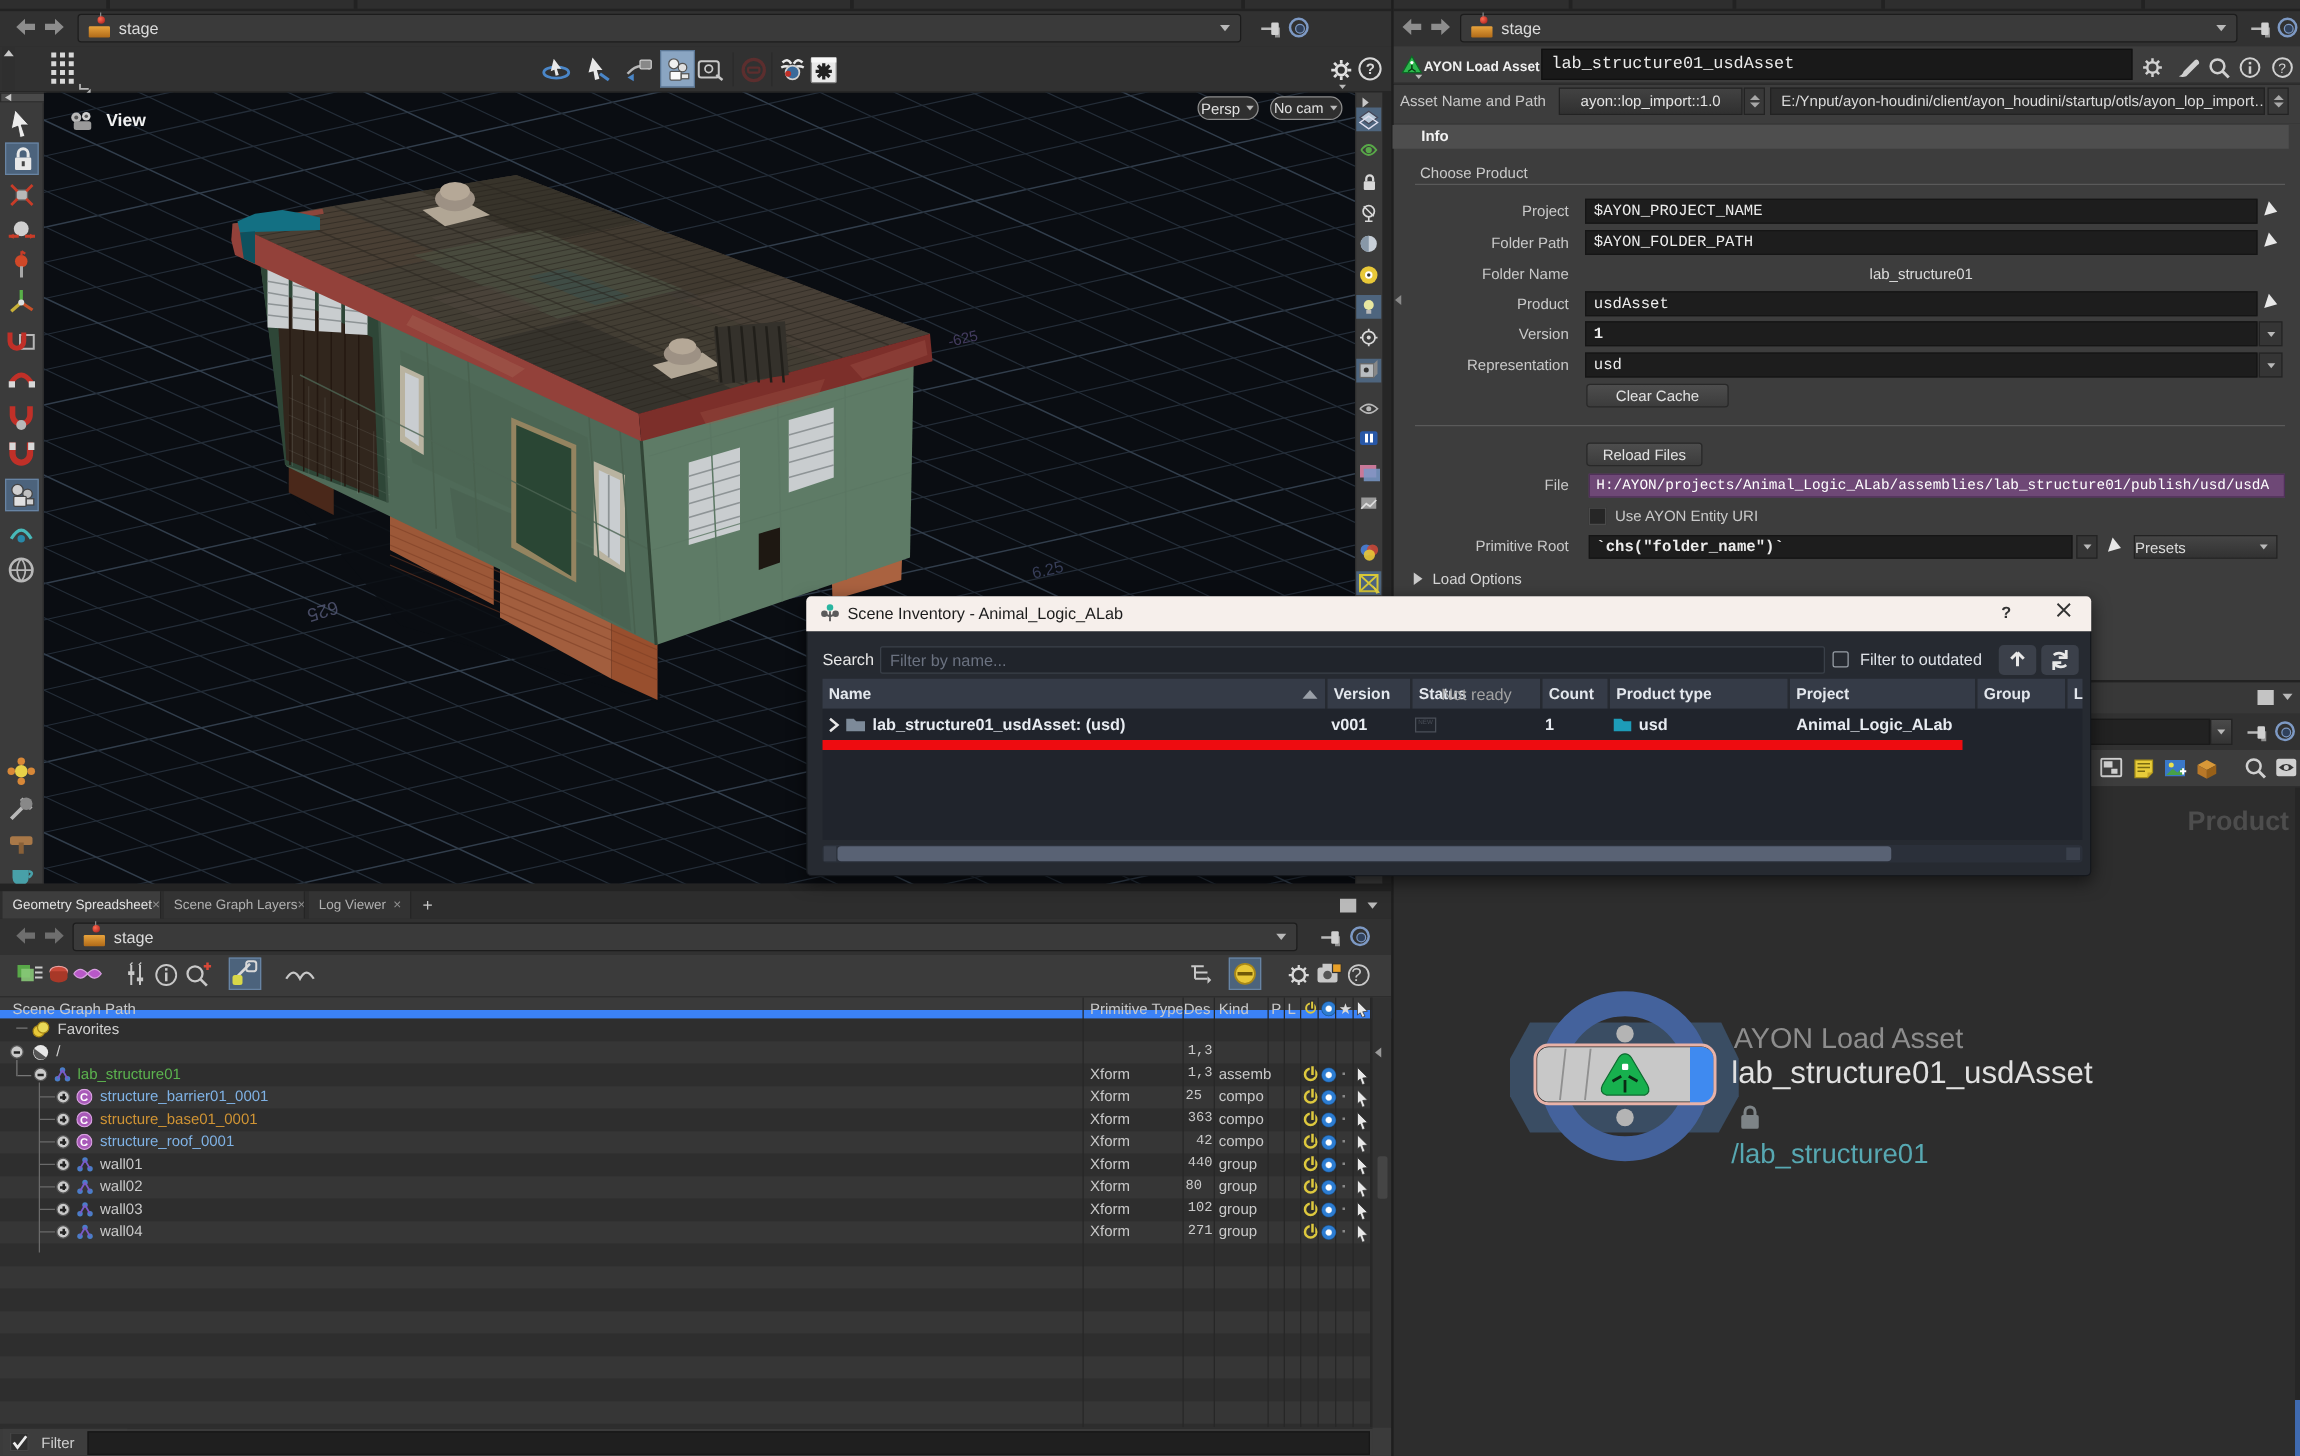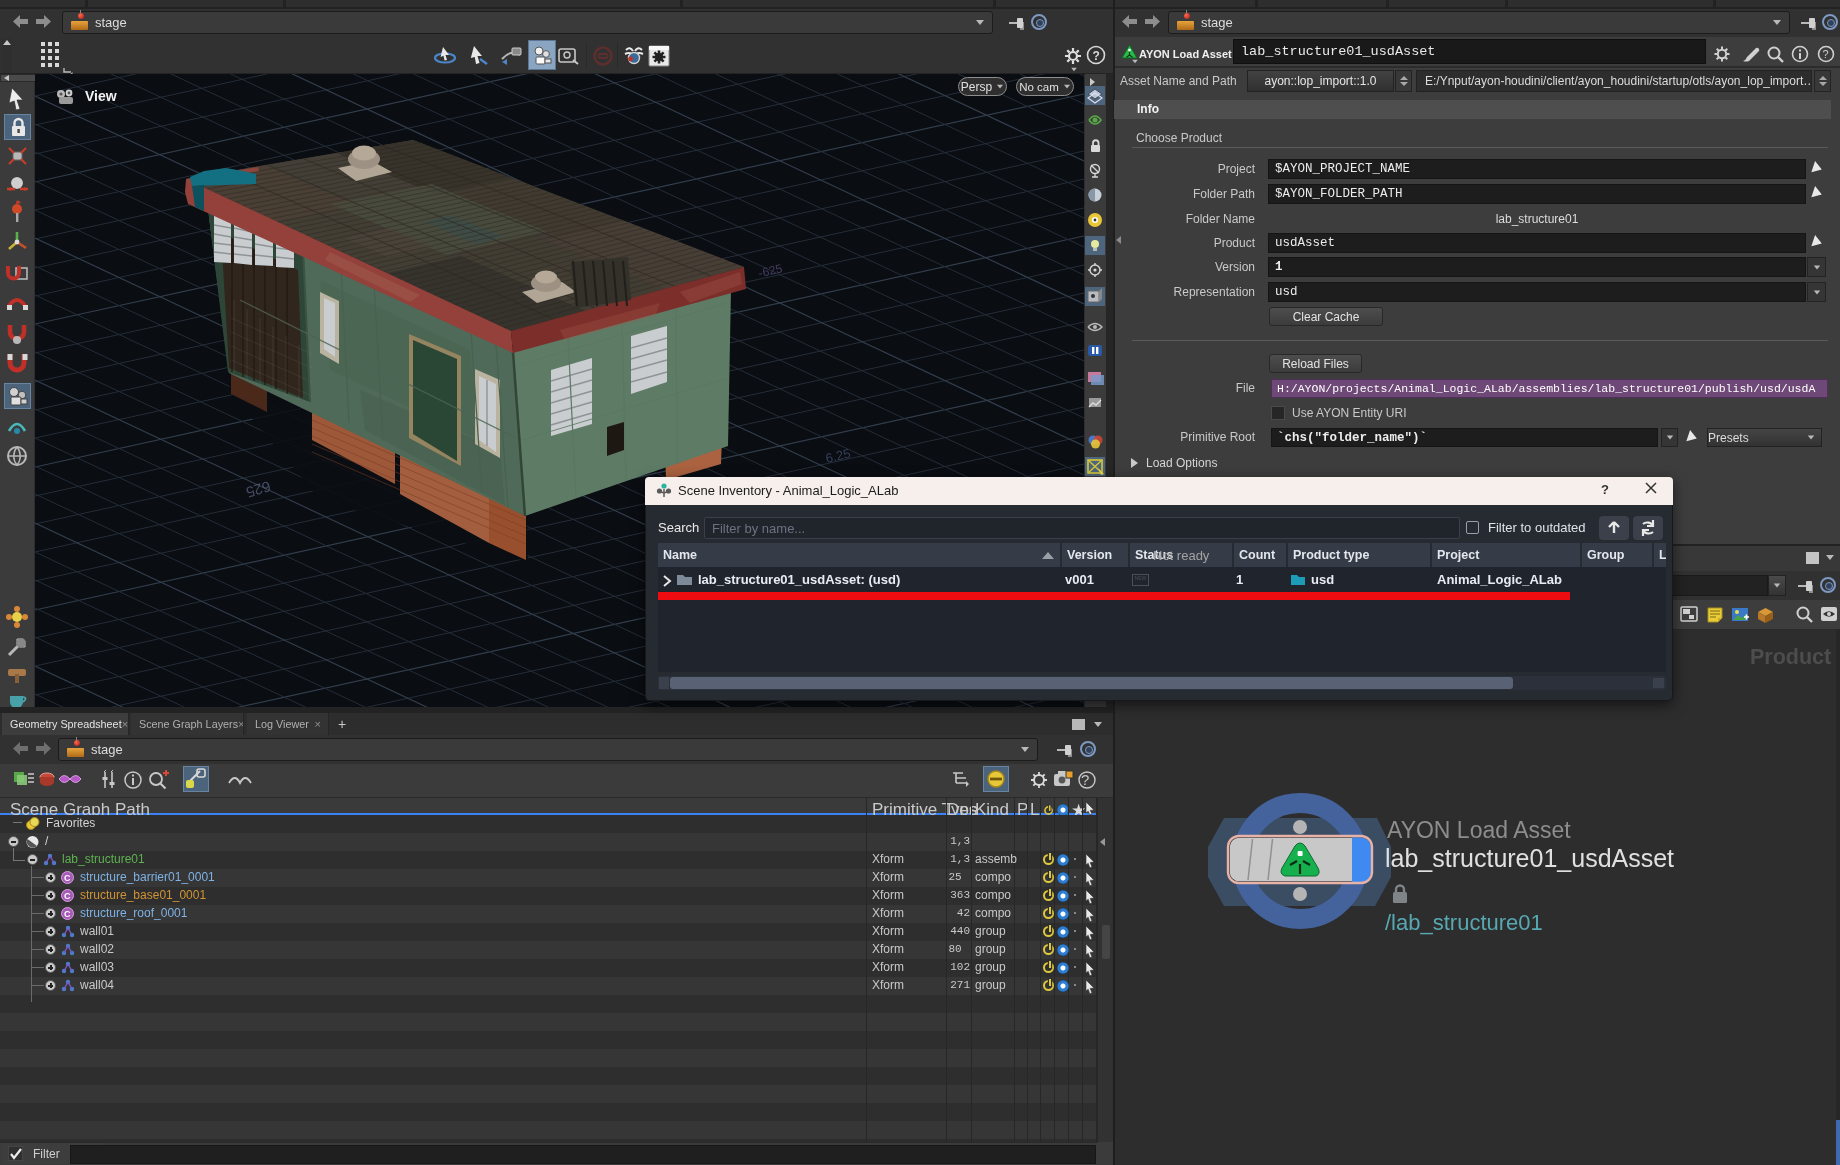--- a/index.html
+++ b/index.html
@@ -657,21 +657,21 @@
 <div class="abs" style="left:1052px;top:769px"><svg width="22" height="22">
       <rect x="2" y="5" width="16" height="12" rx="2" fill="#c8c8c8"></rect>
       <rect x="6" y="2" width="8" height="4" fill="#c8c8c8"></rect>
       <circle cx="10" cy="11" r="3.4" fill="#555"></circle>
       <rect x="14" y="2" width="7" height="7" fill="#e8a028" stroke="#333"></rect>
     </svg></div>
 <div class="abs" style="left:1078px;top:769px"><svg width="18" height="22">
       <text x="3" y="16" font-size="15" fill="#c8c8c8" font-family="Liberation Sans">?</text>
       <circle cx="9" cy="11" r="8" fill="none" stroke="#c8c8c8" stroke-width="1.4"></circle>
     </svg></div>
-<div class="abs" style="left:0;top:798px;width:1113px;height:17px;background:#3a3a3a;border-bottom:2px solid #3b82f6;font-size:17px;color:#c9c9c9">
+<div class="abs" style="left:0;top:798px;width:1113px;height:17px;background:#3a3a3a;border-bottom:7px solid #3b82f6;font-size:12px;color:#c9c9c9">
     <span class="abs" style="left:10px;top:2px">Scene Graph Path</span>
     <span class="abs" style="left:872px;top:2px">Primitive Type</span>
     <span class="abs" style="left:947px;top:2px">Des</span>
     <span class="abs" style="left:975px;top:2px">Kind</span>
     <span class="abs" style="left:1017px;top:2px">P</span>
     <span class="abs" style="left:1030px;top:2px">L</span>
     <span class="abs" style="left:1043px;top:3px"><span class="pwricon" style="display:inline-block;transform:scale(.8)"></span></span>
     <span class="abs" style="left:1057px;top:3px"><span class="eyeicon" style="display:inline-block"></span></span>
     <span class="abs" style="left:1071px;top:2px;color:#d8d8d8">★</span>
     <span class="abs" style="left:1084px;top:2px"><svg width="12" height="14">

